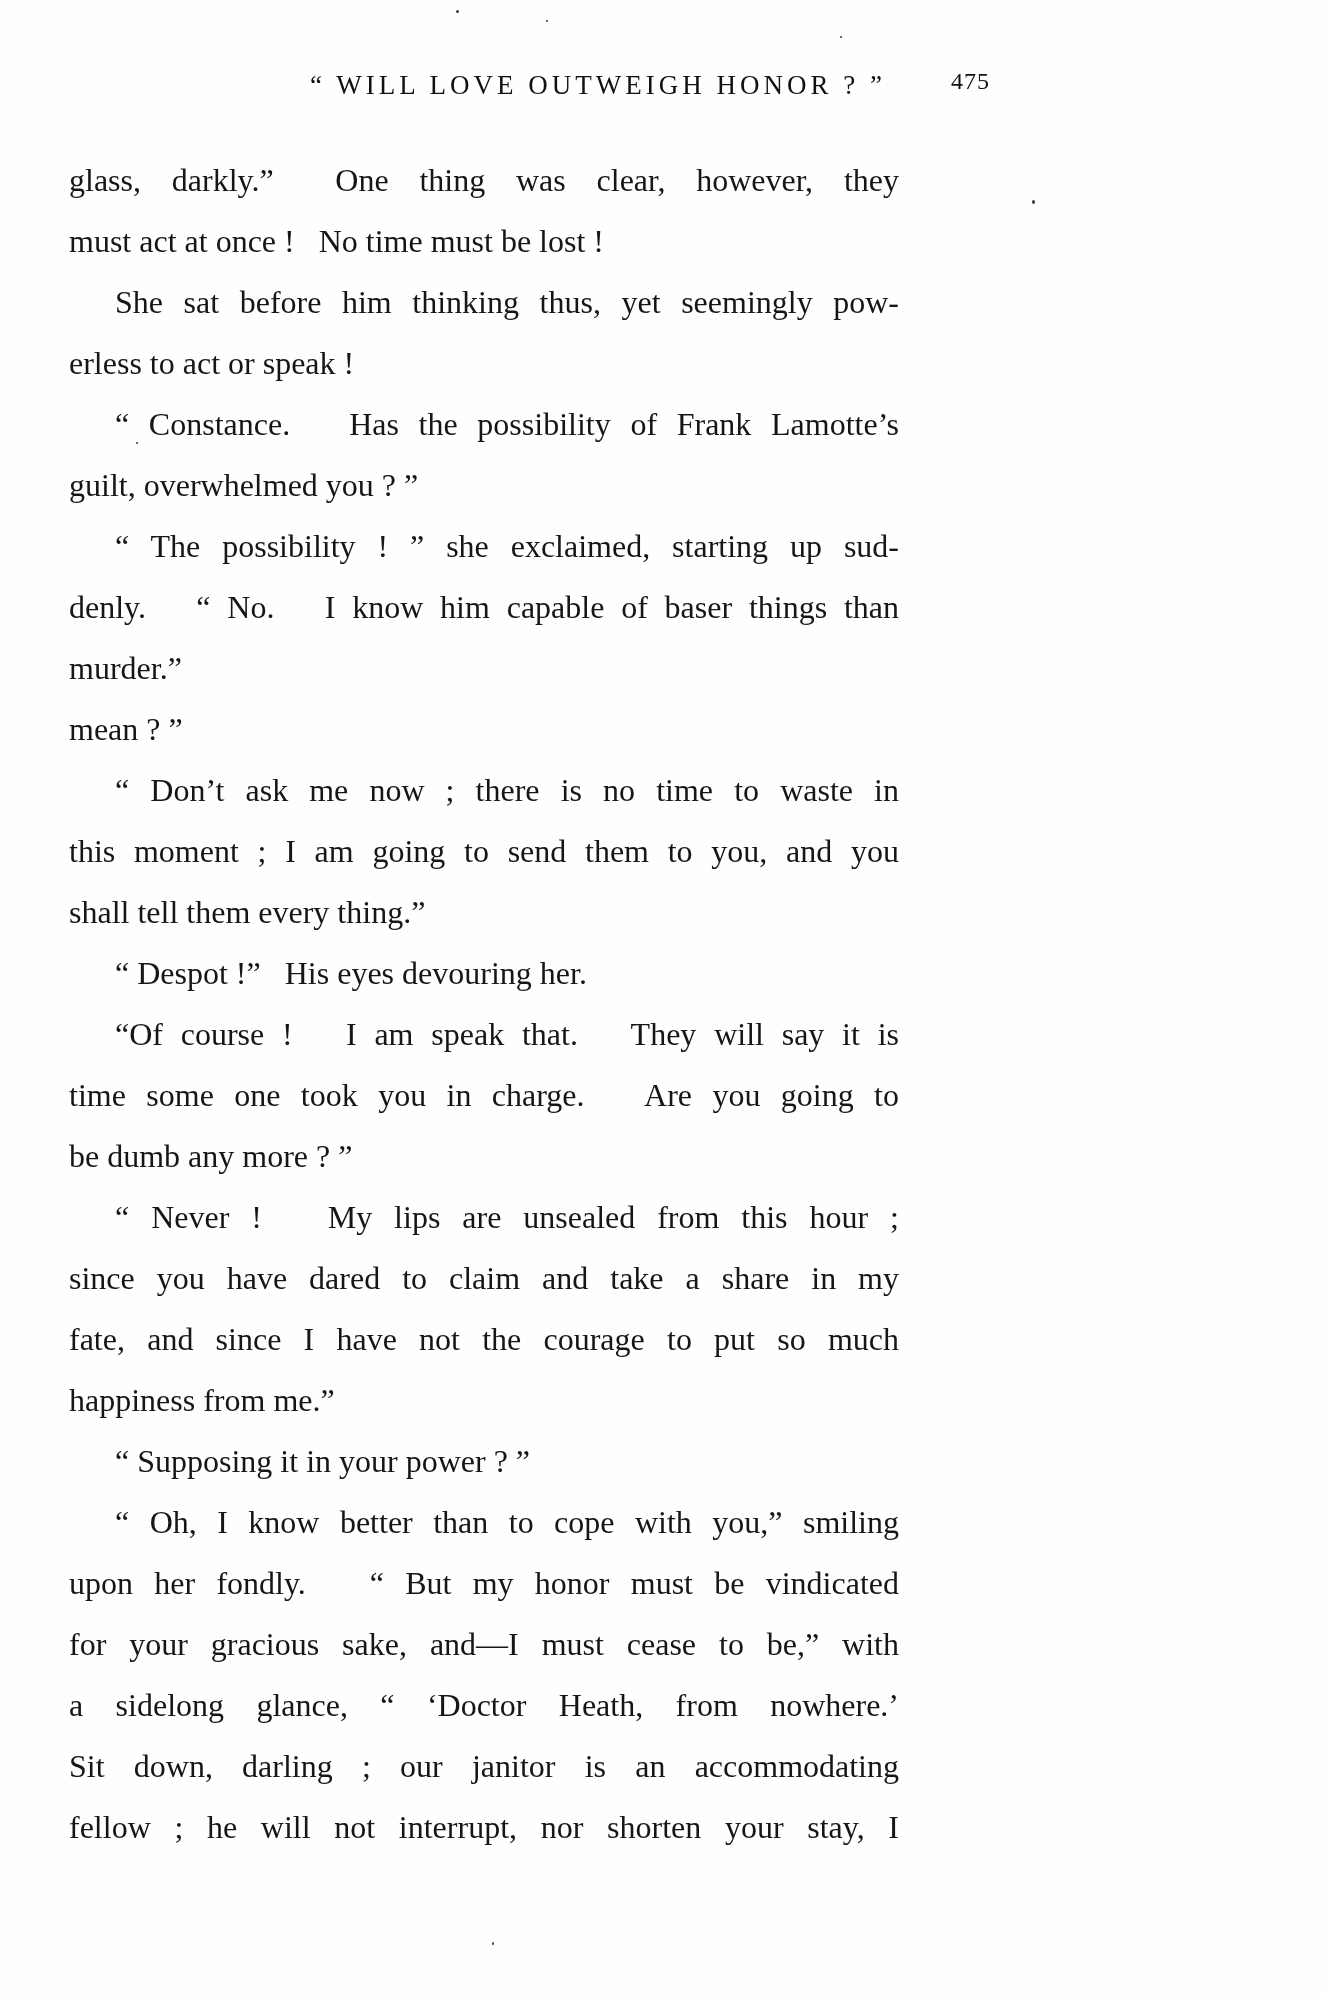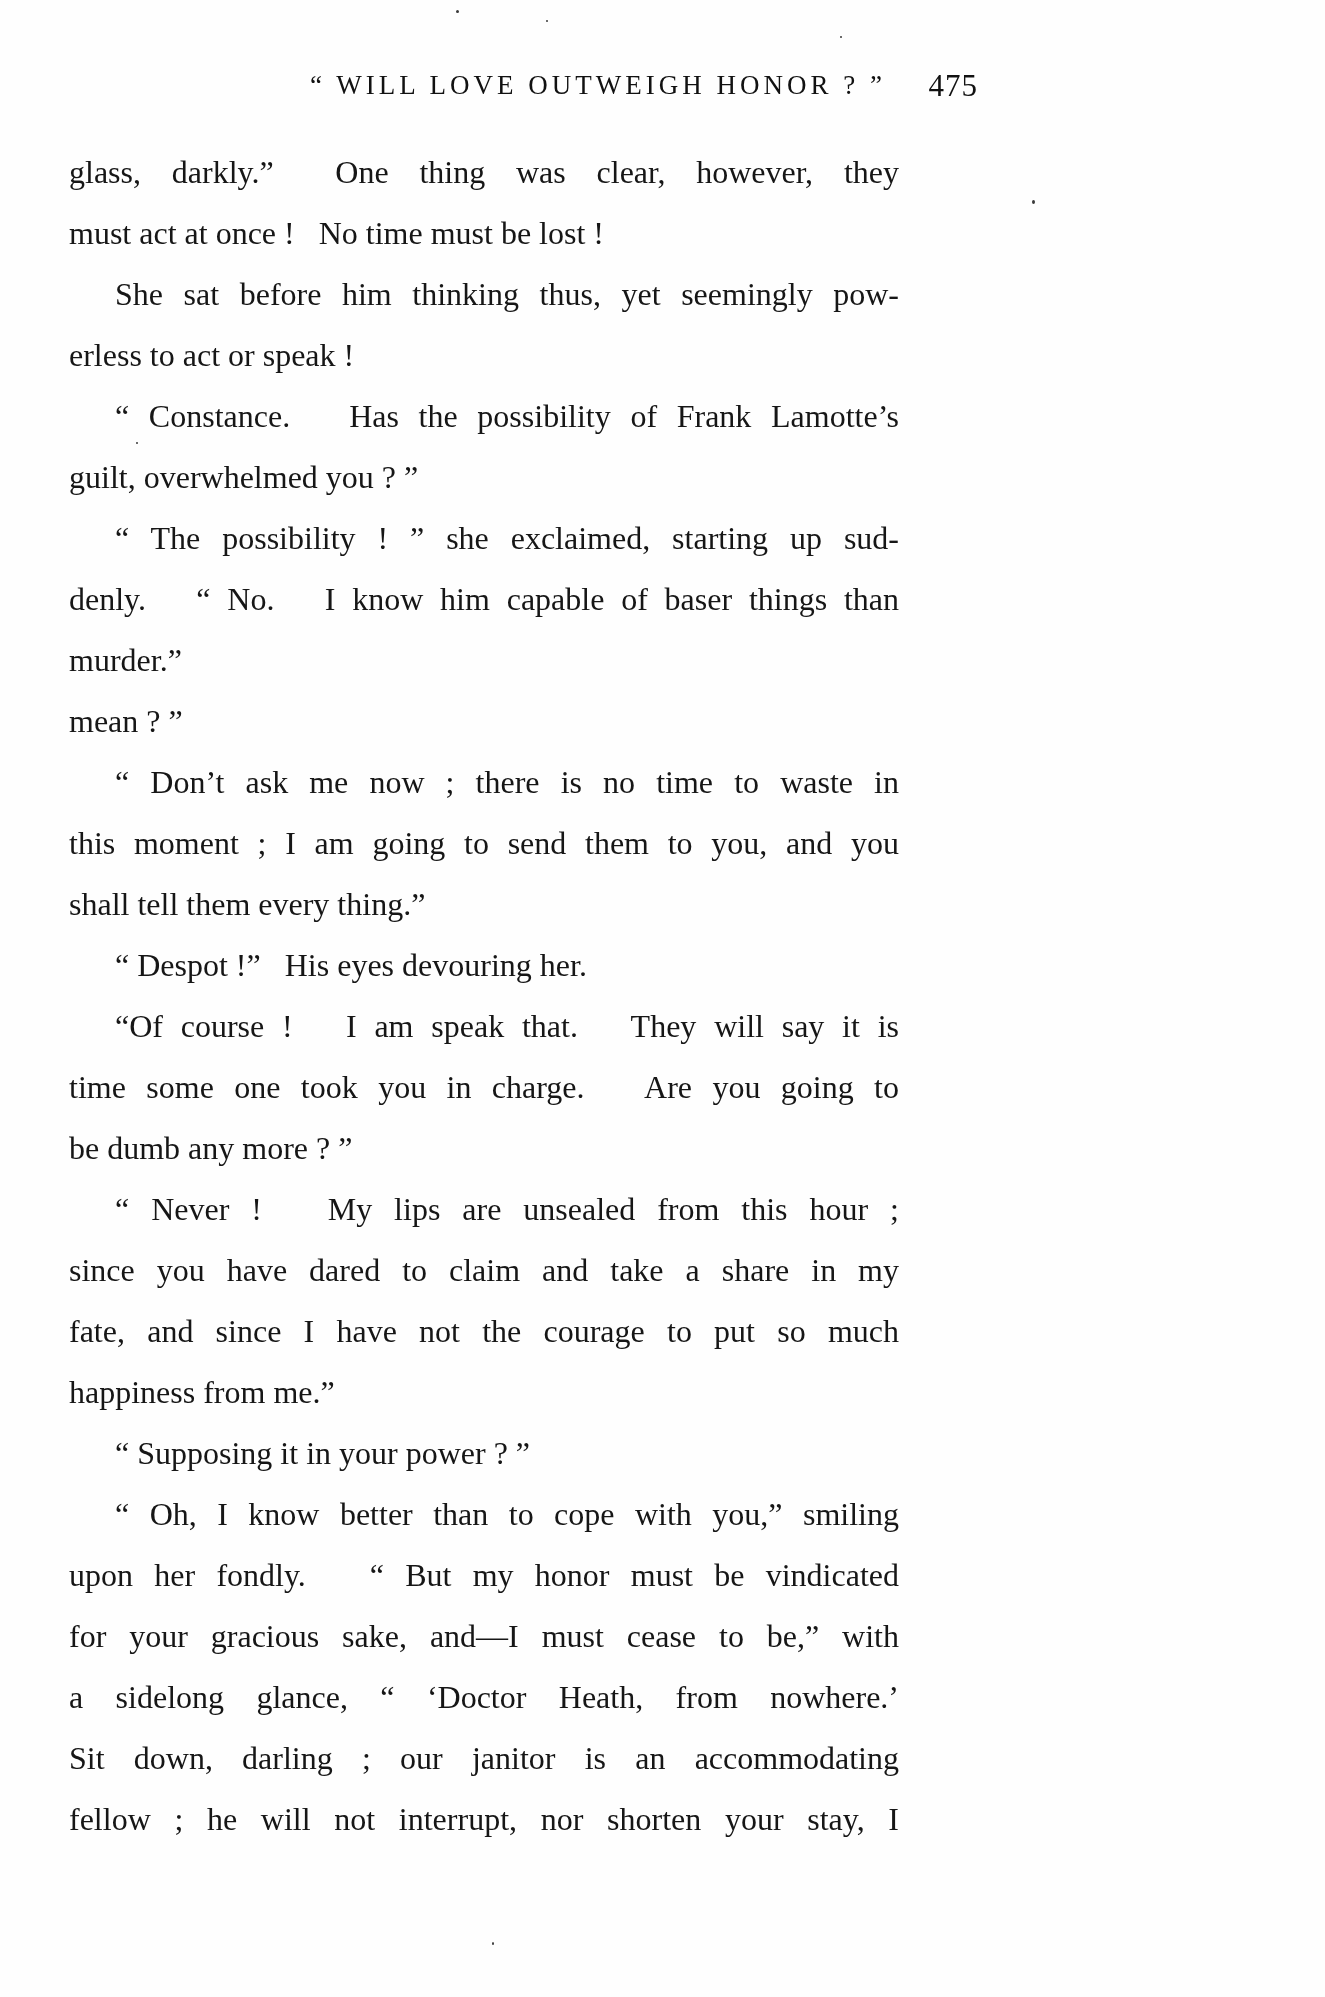--- a/index.html
+++ b/index.html
@@ -16,37 +16,37 @@
     font-family: "Liberation Serif", "DejaVu Serif", serif;
     overflow: hidden;
     box-sizing: border-box;
     padding-top: 70px;
   }
   .running-head {
     position: relative;
     width: 830px;
     margin-left: 160px;
     height: 40px;
-    margin-bottom: 32px;
+    margin-bottom: 40px;
   }
   .head-title {
     position: absolute;
     left: 50%;
     transform: translateX(-46%);
     top: 0;
     font-size: 27px;
     letter-spacing: 4px;
     white-space: pre;
     color: #111111;
   }
   .page-num {
     position: absolute;
-    right: 12px;
+    right: 0;
     top: -2px;
-    font-size: 31px;
+    font-size: 24px;
     letter-spacing: 1px;
     color: #111111;
   }
   .body-text {
     width: 830px;
     margin-left: 69px;
   }
   .line {
     font-size: 32px;
     line-height: 61px;

